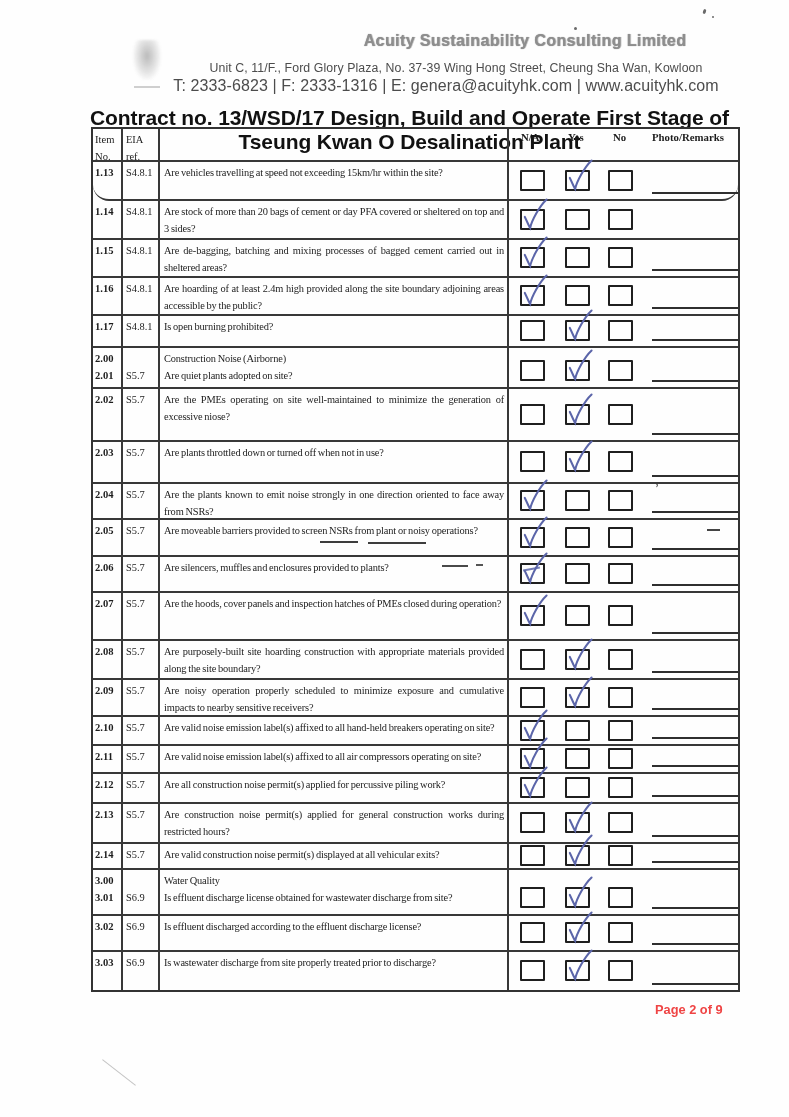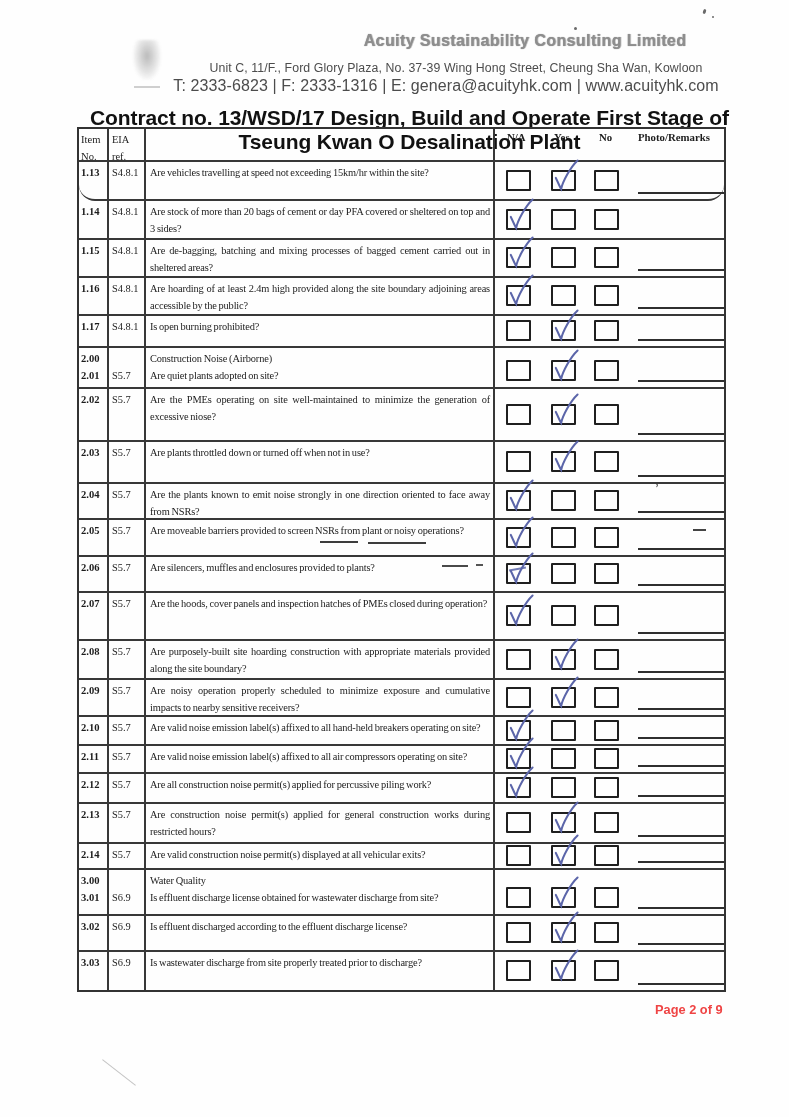--- a/index.html
+++ b/index.html
@@ -37,21 +37,21 @@
     font-family:"Liberation Sans", sans-serif;
     font-size:16px;color:#4c4c4c;letter-spacing:.1px;
   }
   .doc-title{
     position:absolute;left:85px;top:106px;width:649px;text-align:center;
     font-family:"Liberation Sans", sans-serif;
     font-size:21px;font-weight:700;color:#111;letter-spacing:-0.1px;
   }
   
   .checklist-table{
-    position:absolute;left:77px;top:127px;width:649px;
+    position:absolute;left:91px;top:127px;width:649px;
     border:2px solid #333;
     box-sizing:border-box;
     background:transparent;
   }
   .t-row{
     position:relative;display:flex;box-sizing:border-box;
     border-bottom:2px solid #383838;
   }
   .t-row:last-child{border-bottom:none;}
   .c-item{width:30px;box-sizing:border-box;border-right:2px solid #383838;

